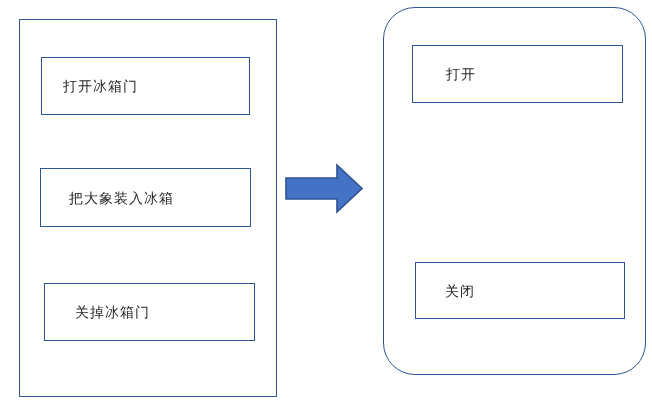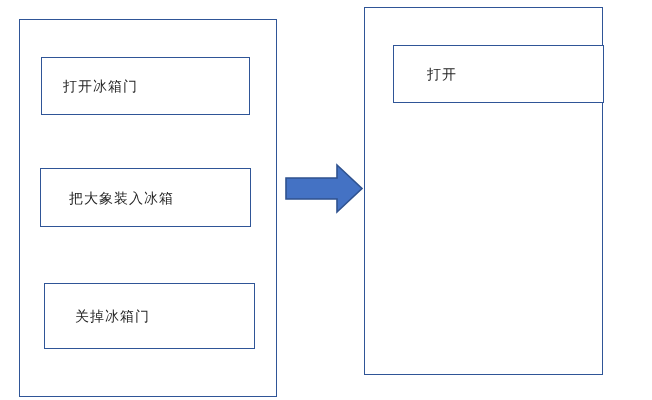--- a/index.html
+++ b/index.html
@@ -52,33 +52,36 @@
   <div class="group-box" style="left:19px; top:19px; width:258px; height:378px;">
 
     <div class="step-box" style="left:21px; top:37px; width:209px; height:58px; padding-left:21px;">
       <span class="step-label">打开冰箱门</span>
     </div>
 
     <div class="step-box" style="left:20px; top:148px; width:211px; height:59px; padding-left:28px;">
       <span class="step-label">把大象装入冰箱</span>
     </div>
 
-    <div class="step-box" style="left:24px; top:263px; width:211px; height:66px; padding-left:30px;">
+    <div class="step-box" style="left:24px; top:263px; width:211px; height:58px; padding-left:30px;">
       <span class="step-label">关掉冰箱门</span>
     </div>
   </div>
 
   <div class="arrow-wrap">
     <svg width="79" height="52" viewBox="0 0 79 52" xmlns="http://www.w3.org/2000/svg">
       <polygon points="1,15 52,15 52,2 77,25.5 52,49 52,36 1,36" fill="#4472c4" stroke="#2f528f" stroke-width="1.6" stroke-linejoin="miter"></polygon>
     </svg>
   </div>
 
-  <div class="group-box" style="left:364px; top:7px; width:239px; height:368px;">
+  <div class="group-box" style="left:383px; top:7px; width:263px; height:368px;border-radius:32px;">
 
     <div class="step-box" style="left:28px; top:37px; width:211px; height:58px; padding-left:33px;">
       <span class="step-label">打开</span>
     </div>
 
 
+    <div class="step-box" style="left:31px; top:254px; width:210px; height:57px; padding-left:29px;">
+      <span class="step-label">关闭</span>
+    </div>
   </div>
 
 </div>
 
 </body></html>

